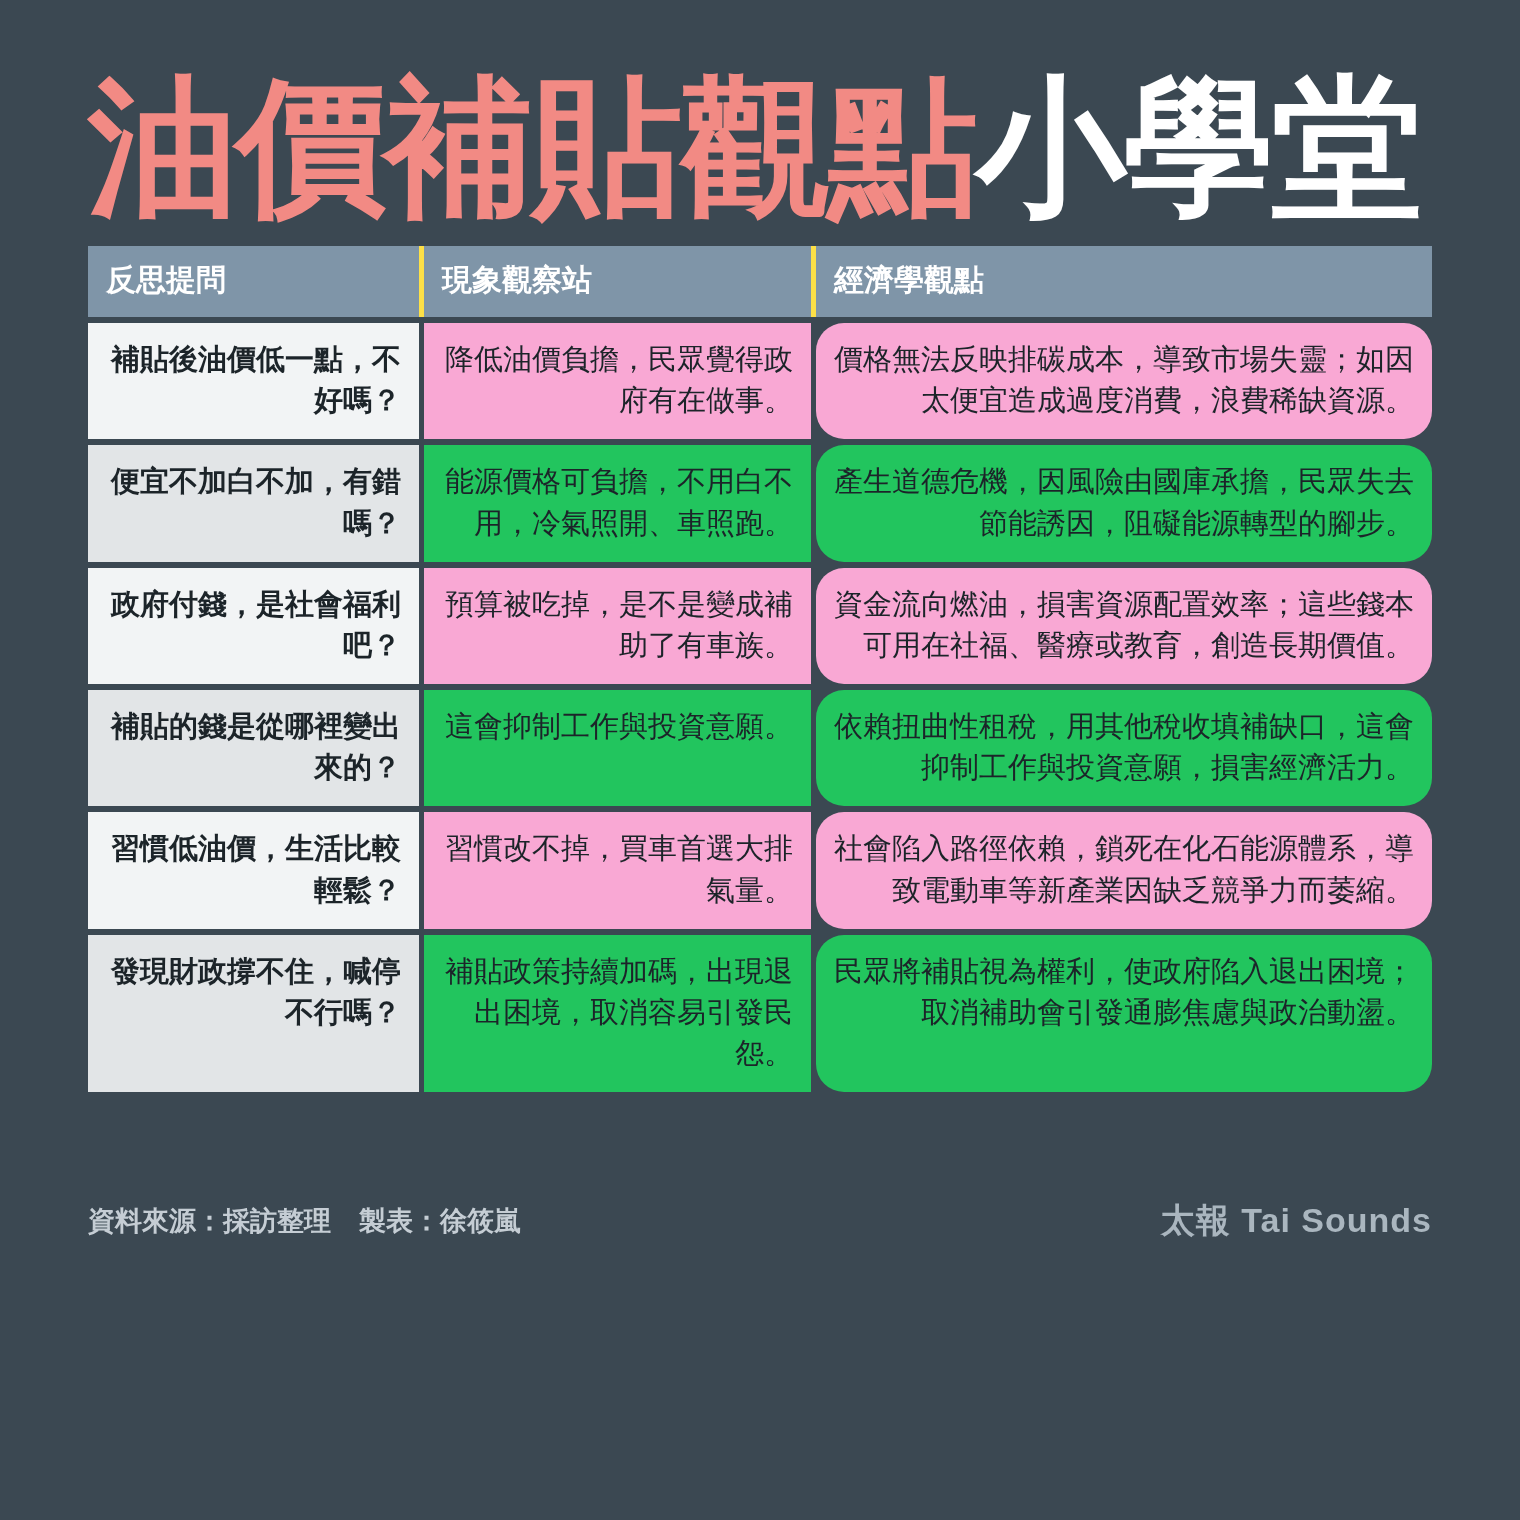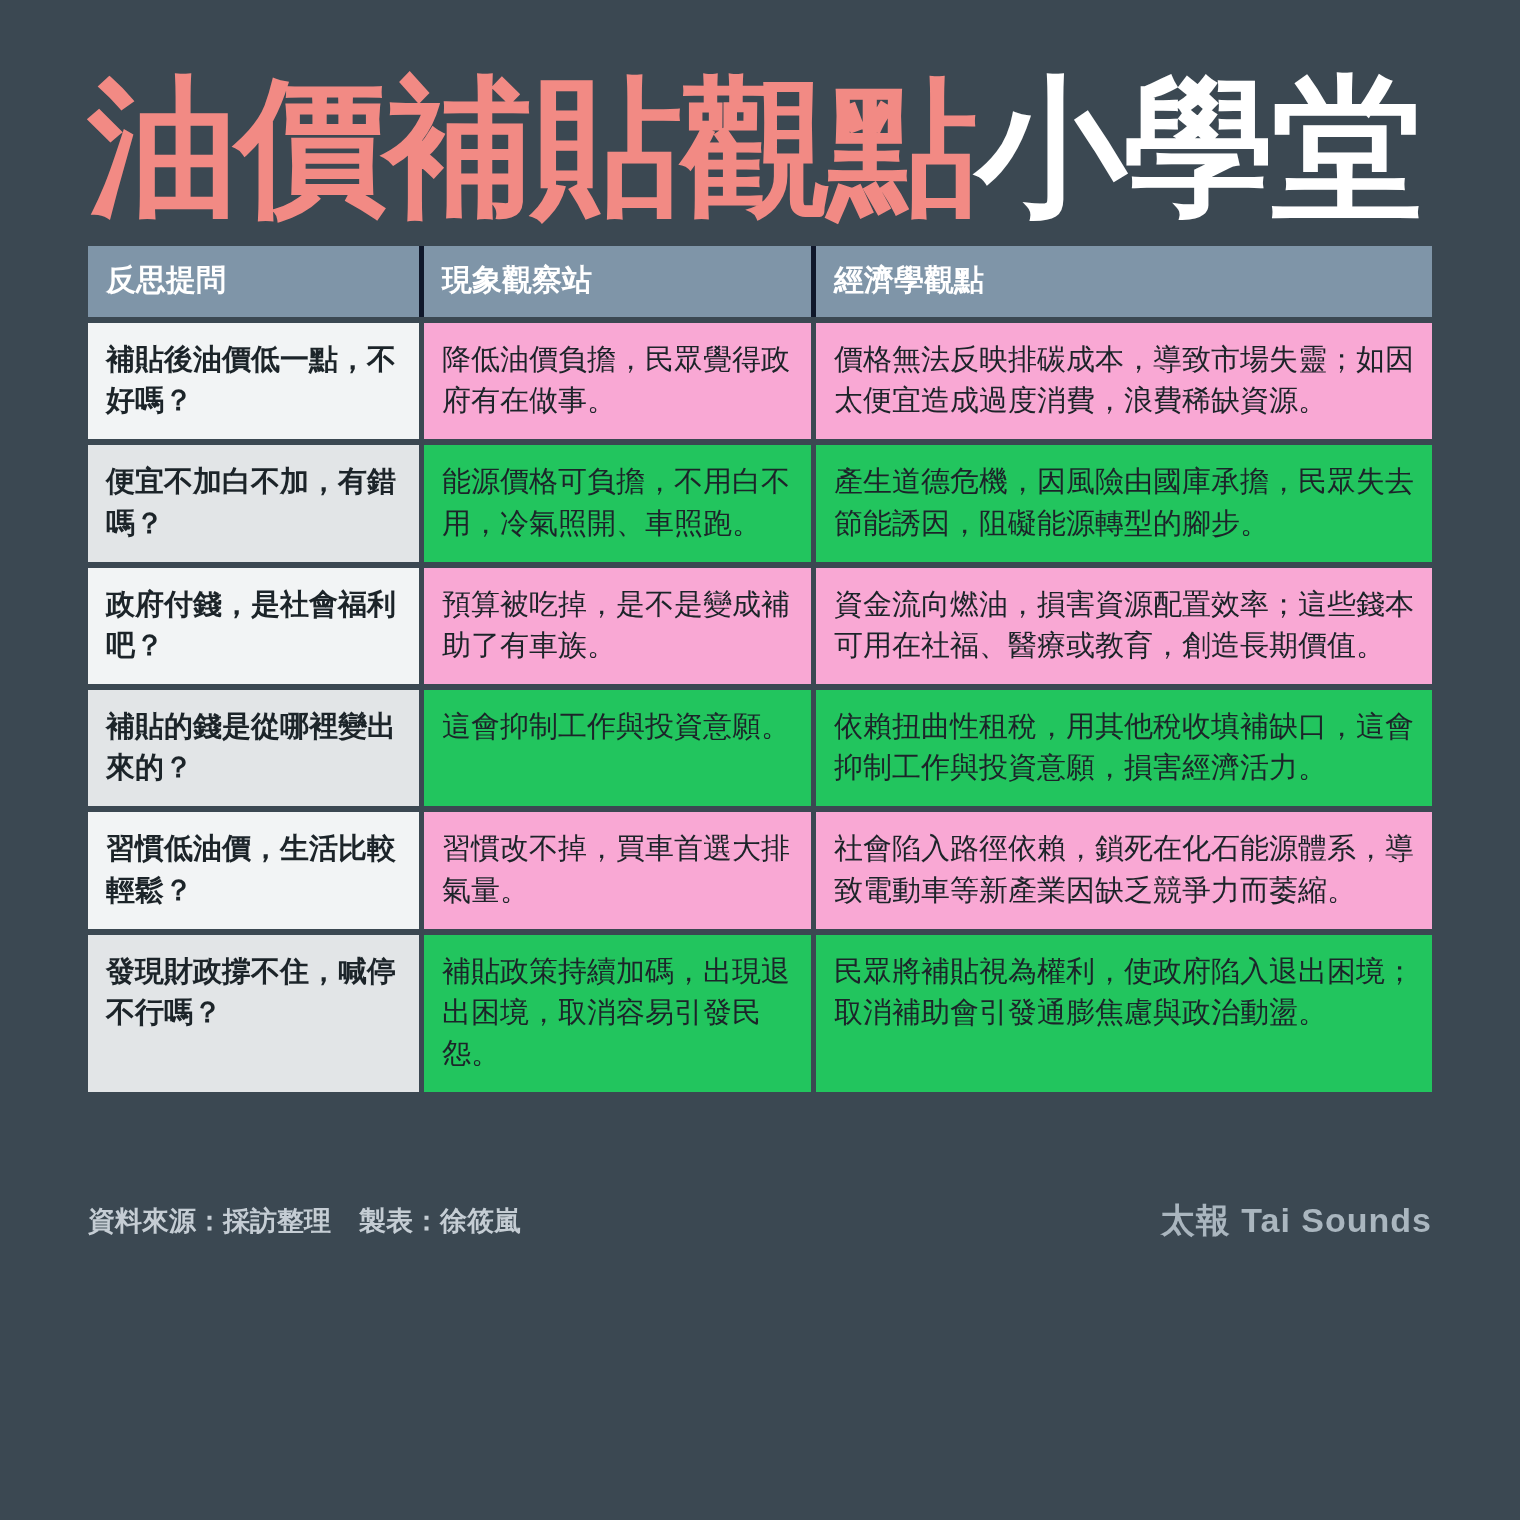--- a/index.html
+++ b/index.html
@@ -58,36 +58,37 @@
   .table .col-o { width: 392px; }
   .table .col-e { width: 616px; }
 
   thead th {
     background: #7f95a8;
     color: #ffffff;
     font-size: 30px;
     font-weight: bold;
     text-align: left;
     padding: 14px 18px 16px 18px;
-    border-right: 5px solid #0f172a;
+    border-right: 5px solid #fde047;
     height: 40px;
     vertical-align: middle;
   }
   thead th:last-child { border-right: none; }
 
   tbody td {
     vertical-align: top;
     padding: 16px 18px 18px 18px;
     font-size: 29px;
     line-height: 1.42;
     color: #1c2429;
     border-right: 5px solid #3b4852;
     letter-spacing: 0px;
+    text-align: right;
   }
-  tbody td:last-child { border-right: none; }
+  tbody td:last-child { border-right: none; border-radius: 28px; }
 
   tbody tr.row-odd td { background: #f9a8d4; }
   tbody tr.row-even td { background: #22c55e; }
 
   td.q {
     font-weight: bold;
     background: #f2f4f5 !important;
   }
   tbody tr.row-even td.q {
     background: #e2e5e7 !important;

